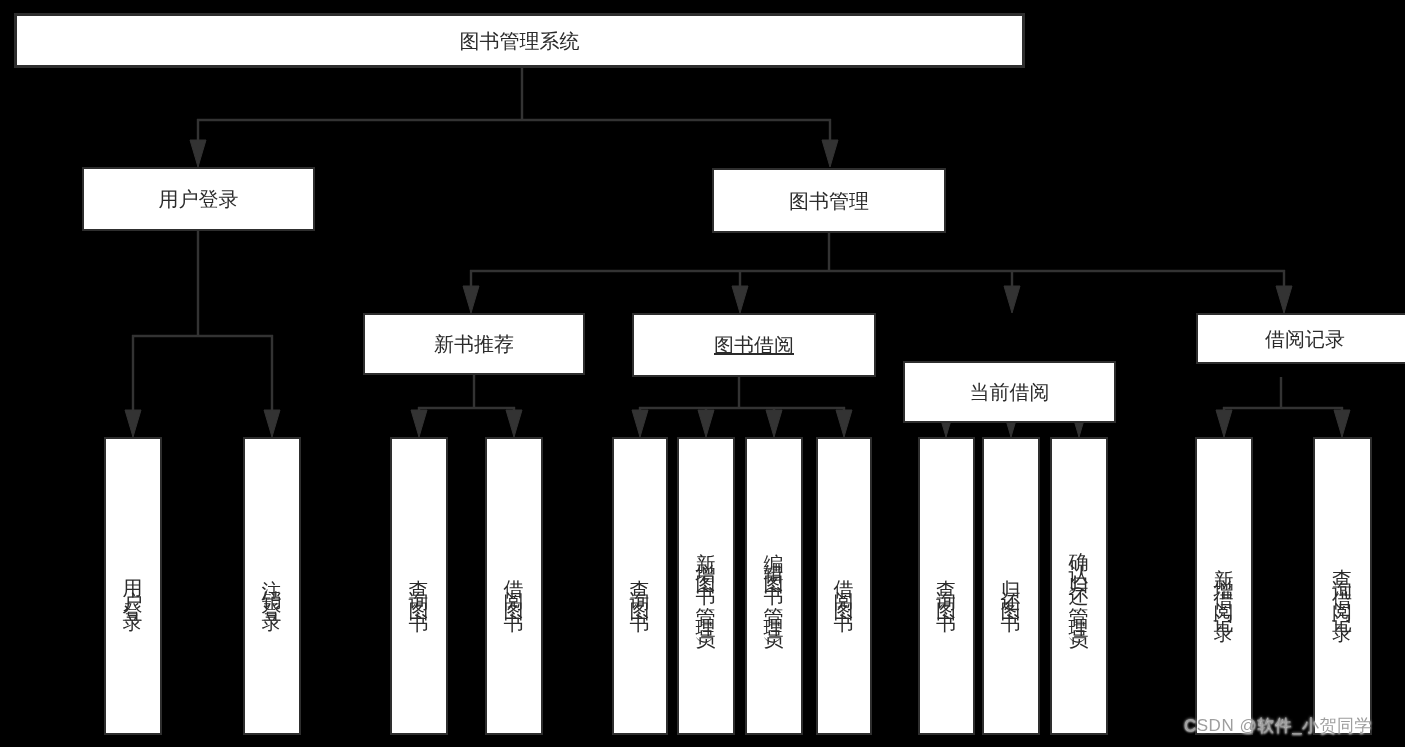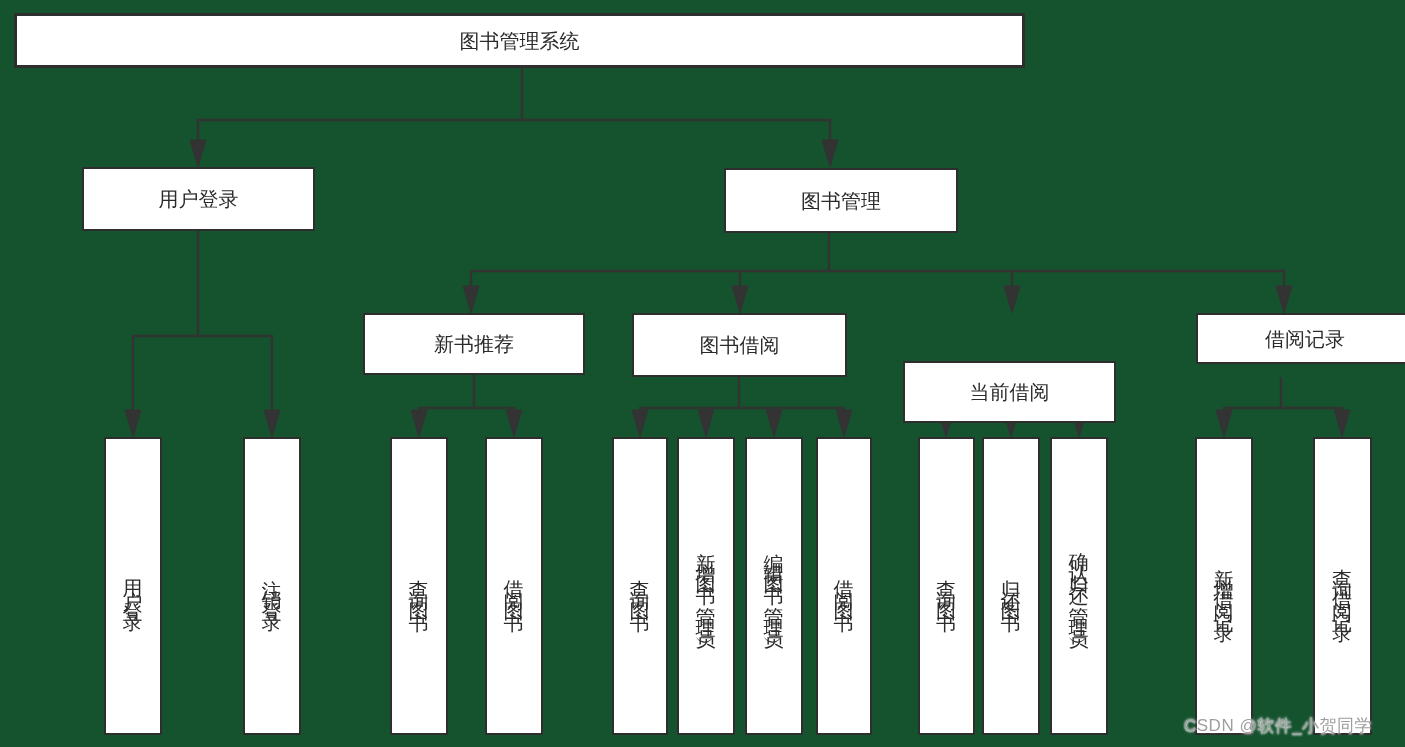--- a/index.html
+++ b/index.html
@@ -4,21 +4,21 @@
 <style>
   html, body {
     margin: 0;
     padding: 0;
     background: #ffffff;
   }
   .stage {
     position: relative;
     width: 1405px;
     height: 747px;
-    background: #14532d;
+    background: #000000;
     font-family: "Liberation Sans", sans-serif;
     overflow: hidden;
   }
   .wires {
     position: absolute;
     left: 0; top: 0;
     width: 1405px;
     height: 747px;
   }
   .wires path {
@@ -109,24 +109,24 @@
     <g>
       <path d="M1281 377 V408 M1223 408 H1343 M1224 407 V412 M1342 407 V412"></path>
       <polygon points="1216,410 1232,410 1224,437"></polygon>
       <polygon points="1334,410 1350,410 1342,437"></polygon>
     </g>
   </svg>
 
   <div class="node root" style="left:14px; top:13px; width:1011px; height:55px;">图书管理系统</div>
 
   <div class="node" style="left:82px; top:167px; width:233px; height:64px;">用户登录</div>
-  <div class="node" style="left:712px; top:168px; width:234px; height:65px;margin-left:12px;">图书管理</div>
+  <div class="node" style="left:712px; top:168px; width:234px; height:65px;">图书管理</div>
 
   <div class="node" style="left:363px; top:313px; width:222px; height:62px;">新书推荐</div>
-  <div class="node" style="left:632px; top:313px; width:215px; height:64px;">图书借阅</div>
+  <div class="node" style="left:632px; top:313px; width:244px; height:64px;text-decoration:underline;">图书借阅</div>
   <div class="node" style="left:903px; top:313px; width:213px; height:62px;margin-top:48px;">当前借阅</div>
   <div class="node" style="left:1172px; top:313px; width:218px; height:51px;margin-left:24px;">借阅记录</div>
 
   <div class="node leaf" style="left:104px; top:437px; width:58px; height:298px;">用户登录</div>
   <div class="node leaf" style="left:243px; top:437px; width:58px; height:298px;">注销登录</div>
 
   <div class="node leaf" style="left:390px; top:437px; width:58px; height:298px;">查询图书</div>
   <div class="node leaf" style="left:485px; top:437px; width:58px; height:298px;">借阅图书</div>
 
   <div class="node leaf" style="left:612px; top:437px; width:56px; height:298px;">查询图书</div>

